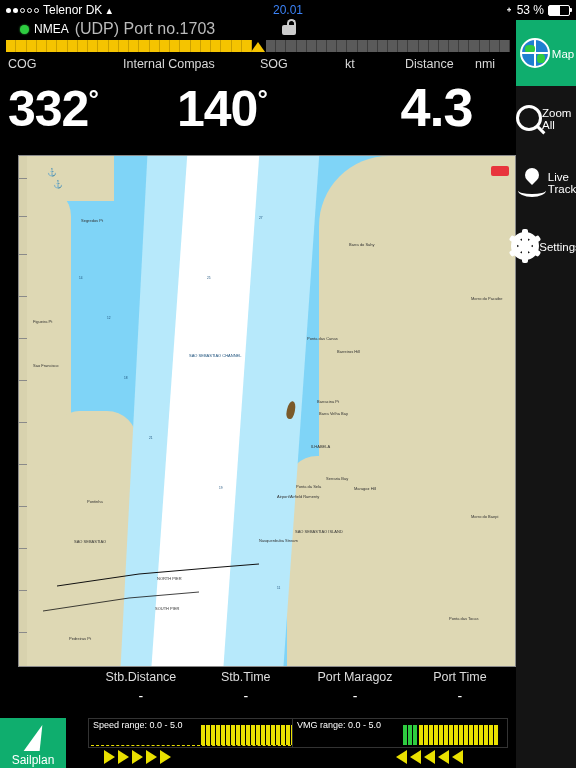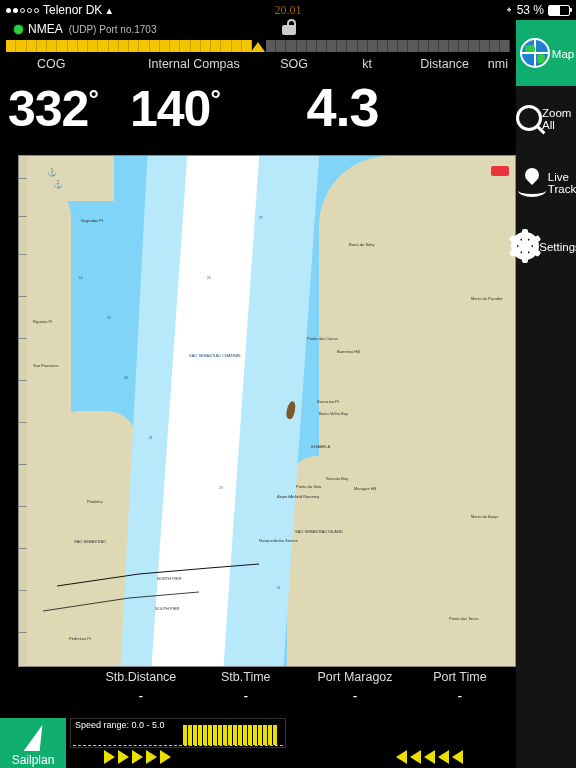--- a/index.html
+++ b/index.html
@@ -7,60 +7,60 @@
   .app{position:relative;width:576px;height:768px;background:#000;}
 
   
   .statusbar{height:20px;background:#000;color:#fff;font-size:12px;display:flex;align-items:center;padding:0 6px;box-sizing:border-box;position:relative;}
   .sb-left{display:flex;align-items:center;gap:4px;}
   .dots{display:flex;align-items:center;gap:2px;}
   .dot{width:5px;height:5px;border-radius:50%;background:#fff;}
   .dot.hollow{background:transparent;border:1px solid #fff;box-sizing:border-box;}
   .carrier{font-size:12px;color:#fff;}
   .wifi{font-size:11px;color:#fff;}
-  .sb-center{position:absolute;left:0;right:0;text-align:center;font-size:12px;color:#a16207;pointer-events:none;font-family:Liberation Serif, serif;}
+  .sb-center{position:absolute;left:0;right:0;text-align:center;font-size:12px;color:#3b82f6;pointer-events:none;}
   .sb-right{margin-left:auto;display:flex;align-items:center;gap:4px;font-size:12px;}
   .battery{display:inline-block;width:20px;height:9px;border:1px solid #fff;border-radius:2px;position:relative;}
   .battery:after{content:"";position:absolute;right:-3px;top:2px;width:2px;height:4px;background:#fff;border-radius:0 1px 1px 0;}
   .battery > i{display:block;height:100%;background:#fff;width:53%;}
 
   
   .main{position:absolute;left:0;top:20px;width:516px;height:748px;background:#000;}
 
   
-  .nmea-row{height:18px;display:flex;align-items:center;color:#fff;font-size:12px;padding-left:14px;position:relative;}
+  .nmea-row{height:18px;display:flex;align-items:center;color:#fff;font-size:12px;padding-left:20px;position:relative;}
   .nmea-dot{width:9px;height:9px;border-radius:50%;background:#2ecc40;margin-right:5px;box-shadow:0 0 2px #2ecc40;}
   .nmea-title{font-size:12px;color:#fff;margin-right:6px;}
-  .nmea-sub{font-size:10px;color:#bbb;}
+  .nmea-sub{font-size:16px;color:#bbb;}
   .lock{position:absolute;left:281px;top:-1px;width:16px;height:18px;}
   .lock .body{position:absolute;bottom:2px;left:1px;width:14px;height:10px;background:#ccc;border-radius:2px;}
   .lock .shackle{position:absolute;top:0px;left:6px;width:9px;height:8px;border:2px solid #ccc;border-bottom:none;border-radius:5px 5px 0 0;box-sizing:border-box;}
 
   
   .bar-row{height:16px;padding:0 6px;box-sizing:border-box;display:flex;align-items:center;gap:0;}
   .bar-amber{height:12px;background:#f5c400;width:246px;position:relative;}
   .bar-amber .ticks{position:absolute;inset:0;display:flex;}
   .bar-amber .ticks i{flex:1;border-right:1px solid #caa000;}
   .bar-arrow{width:0;height:0;border-left:7px solid transparent;border-right:7px solid transparent;border-bottom:10px solid #f5c400;margin-left:-1px;position:relative;top:1px;}
   .bar-gray{height:12px;background:#5a5a5a;flex:1;position:relative;margin-left:1px;}
   .bar-gray .ticks{position:absolute;inset:0;display:flex;}
   .bar-gray .ticks i{flex:1;border-right:1px solid #3c3c3c;}
 
   
   .labels{display:flex;color:#d8d8d8;font-size:12.5px;padding:3px 8px 0 8px;box-sizing:border-box;}
   .labels span{display:block;}
-  .lb-cog{width:115px;margin-left:29px;}
+  .lb-cog{width:115px;}
   .lb-compass{width:137px;}
   .lb-sog{width:85px;}
   .lb-kt{width:60px;}
   .lb-dist{width:70px;}
   .lb-nmi{flex:1;text-align:left;}
 
   
-  .bignums{display:flex;align-items:baseline;color:#fff;padding:0 8px;box-sizing:border-box;height:60px;}
+  .bignums{display:flex;align-items:baseline;color:#fff;padding:0 8px;box-sizing:border-box;height:60px;gap:47px;}
   .num{font-size:50px;font-weight:bold;letter-spacing:-1px;line-height:56px;}
   .deg{font-size:26px;vertical-align:super;font-weight:bold;}
   .n-cog{width:122px;}
   .n-compass{width:145px;}
   .n-sog{width:135px;font-size:54px;text-align:center;}
   .n-dist{font-size:37px;font-weight:bold;}
 
   
   .chartwrap{position:absolute;left:18px;top:135px;width:496px;height:510px;background:#e9e4c9;border:1px solid #8a8a8a;overflow:hidden;}
   .chart-sea{position:absolute;inset:0;background:#7fd4f7;}
@@ -319,21 +319,21 @@
     </div>
     <div class="botvals">
       <div class="bl1"></div>
       <div class="bl2">-</div>
       <div class="bl2">-</div>
       <div class="bl3">-</div>
       <div class="bl4">-</div>
     </div>
 
     <div class="gaugebar">
-      <div class="gauge" style="left:70px;top:0;width:216px;">
+      <div class="gauge" style="left:88px;top:0;width:216px;">
         <span class="g-range">Speed range: 0.0 - 5.0</span>
         <div class="g-fill" style="left:112px;">
           <i></i>
             <i></i>
             <i></i>
             <i></i>
             <i></i>
             <i></i>
             <i></i>
             <i></i>
@@ -343,20 +343,46 @@
             <i></i>
             <i></i>
             <i></i>
             <i></i>
             <i></i>
             <i></i>
             <i></i>
             <i></i>
         </div>
         <div class="g-dash"></div>
+      </div>
+      <div class="gauge" style="left:292px;top:0;width:216px;">
+        <span class="g-range">VMG range: 0.0 - 5.0</span>
+        <div class="g-fill green" style="left:110px;">
+          <i></i>
+            <i></i>
+            <i></i>
+        </div>
+        <div class="g-fill" style="left:126px;">
+          <i></i>
+            <i></i>
+            <i></i>
+            <i></i>
+            <i></i>
+            <i></i>
+            <i></i>
+            <i></i>
+            <i></i>
+            <i></i>
+            <i></i>
+            <i></i>
+            <i></i>
+            <i></i>
+            <i></i>
+            <i></i>
+        </div>
       </div>
       <div class="arrows" style="left:104px;top:32px;">
         <span class="ar r"></span>
           <span class="ar r"></span>
           <span class="ar r"></span>
           <span class="ar r"></span>
           <span class="ar r"></span>
       </div>
       <div class="arrows" style="left:396px;top:32px;">
         <span class="ar l"></span>

